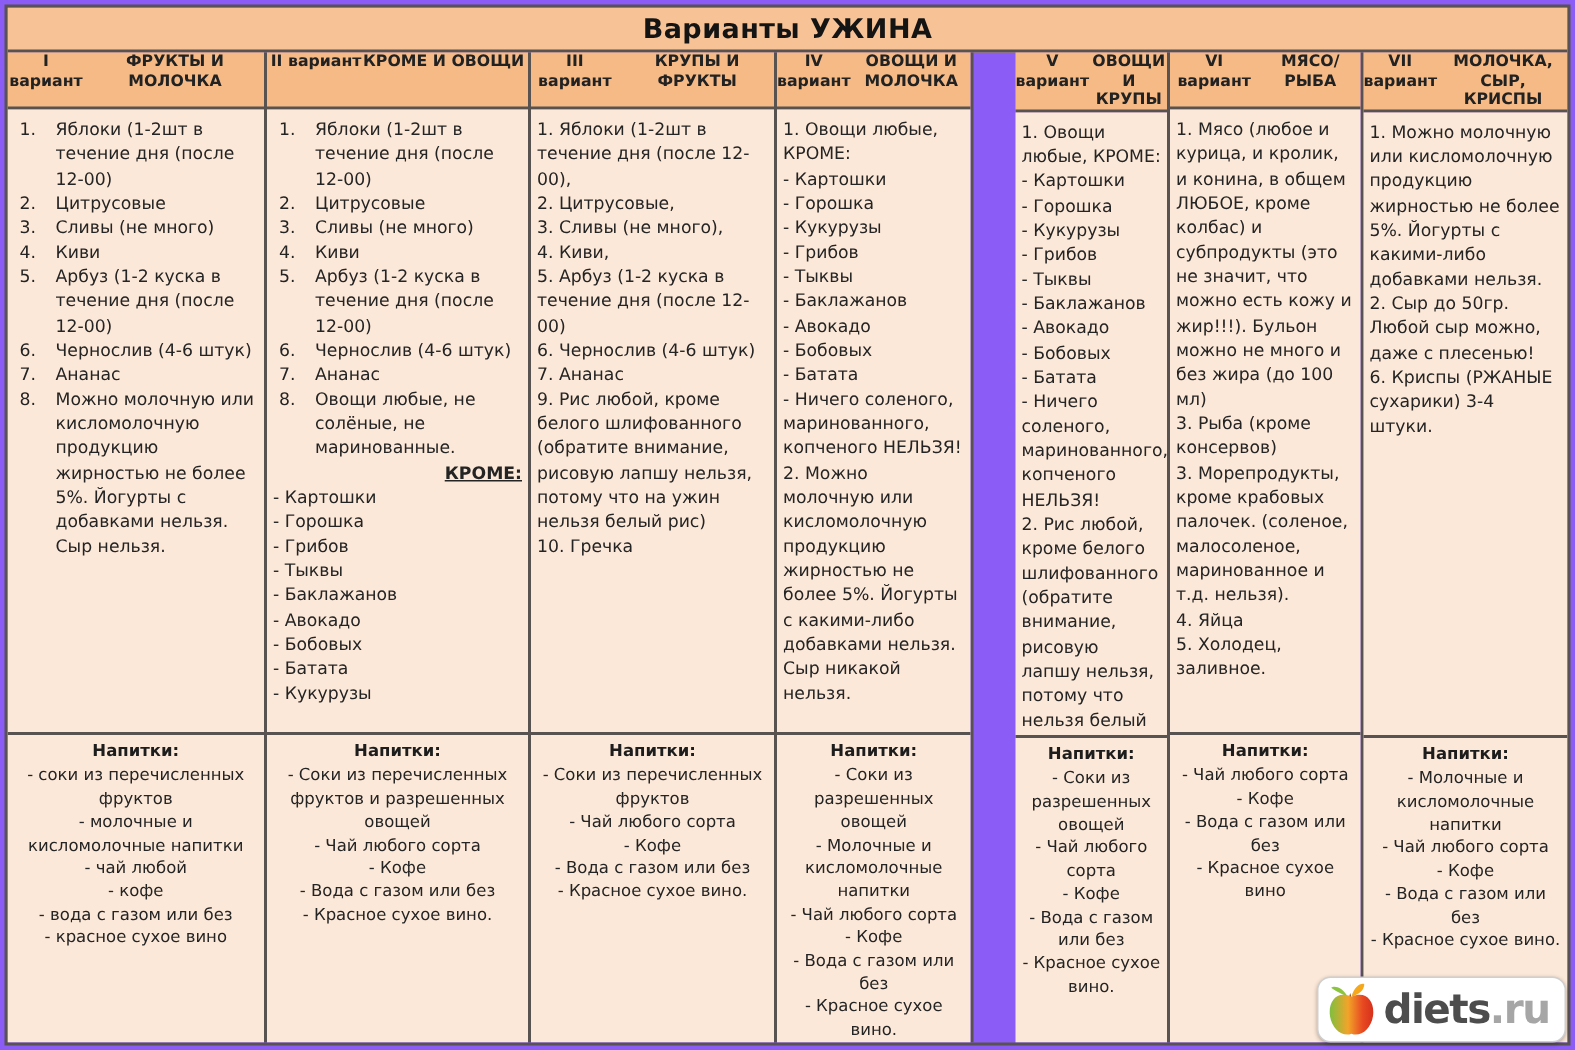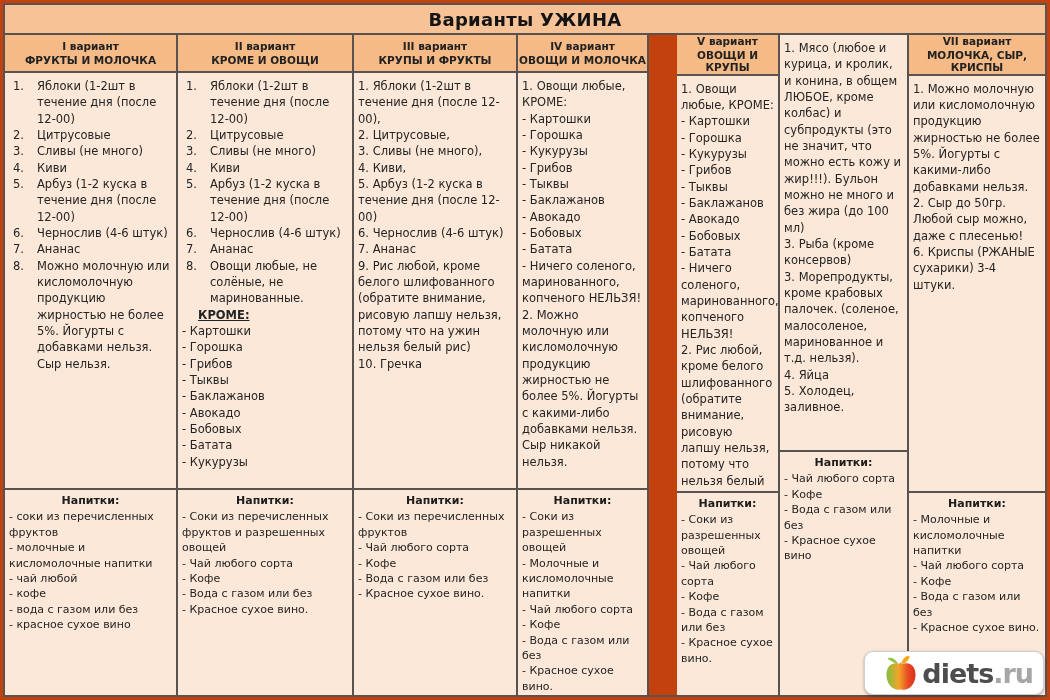--- a/index.html
+++ b/index.html
@@ -1,18 +1,18 @@
 <!DOCTYPE html>
 <html><head>
 <meta charset="utf-8">
 <style>
   html,body { margin:0; padding:0; background:#ffffff; }
   .page {
     position:relative; width:1050px; height:700px; box-sizing:border-box;
-    background:#c2410c; padding:3px;
+    background:#8b5cf6; padding:3px;
     font-family:"DejaVu Sans", sans-serif;
   }
   .table {
     width:100%; height:100%; box-sizing:border-box;
     border:2px solid #585250; display:flex; flex-direction:column; overflow:hidden;
   }
   .title-row {
     flex:0 0 30px; box-sizing:border-box; border-bottom:2px solid #585250;
     background:#f7c295; display:flex; align-items:center; justify-content:center;
     font-weight:bold; font-size:18px; color:#141414; letter-spacing:.3px;
@@ -23,43 +23,43 @@
   .col:nth-child(1){ flex:0 0 173px; }
   .col:nth-child(2){ flex:0 0 176px; }
   .col:nth-child(3){ flex:0 0 164px; }
   .col:nth-child(4){ flex:0 0 131px; }
   .col:nth-child(5){ flex:0 0 131px;padding-left:28px; }
   .col:nth-child(6){ flex:0 0 129px; }
   .col:nth-child(7){ flex:1; }
   .col-header {
     flex:0 0 38px; box-sizing:border-box; border-bottom:2px solid #585250;
     background:#f5ba86; text-align:center;
-    display:flex; flex-direction:column; justify-content:center; gap:1px;
+    display:flex; flex-direction:row; justify-content:center; gap:1px;
   }
   .variant, .category { font-size:10.5px; font-weight:bold; color:#222; line-height:1.2; }
   .col-body {
     flex:0 0 417px; box-sizing:border-box; border-bottom:2px solid #585250;
     background:#fce8d8; padding:5px 4px 0 4px; overflow:hidden;
     font-size:11.5px; line-height:1.42; color:#242424;
   }
   .col-drinks {
     flex:1; background:#fce8d8; padding:3px 4px 0 4px; overflow:hidden;
     font-size:11px; line-height:1.4; color:#242424;
   }
   .item { margin:0; }
   .item.num { display:flex; padding-left:4px; }
   .item.num .marker { flex:0 0 24px; }
   .item.num .txt { flex:1; min-width:0; }
-  .item.kr { font-weight:bold; text-decoration:underline; margin-left:16px; }
+  .item.kr { font-weight:bold; text-decoration:underline; margin-left:30px;text-align:right; }
   .drinks-title { text-align:center; font-weight:bold; font-size:11px; margin-bottom:1px; color:#1d1d1d; }
-  .drink { margin:0; }
+  .drink { margin:0;text-align:center; }
   .logo-badge {
     position:absolute; right:6px; bottom:5px; z-index:5;
     background:#ffffff; border:1px solid #cfcfcf; border-radius:9px;
-    padding:2px 10px 2px 19px; display:flex; align-items:center; gap:4px;
+    padding:2px 10px 2px 5px; display:flex; align-items:center; gap:4px;
     box-shadow:0 1px 3px rgba(0,0,0,.3);
   }
   .logo-text   { font-size:27px; font-weight:bold; color:#4d4d4d; letter-spacing:-1px; }
   .logo-suffix { font-size:27px; font-weight:bold; color:#a6a6a6; letter-spacing:-1px; }
 </style>
 </head>
 <body>
 
 <div class="page">
   <div class="table">
@@ -264,20 +264,24 @@
               <div class="drink">- Соки из разрешенных овощей</div>
               <div class="drink">- Чай любого сорта</div>
               <div class="drink">- Кофе</div>
               <div class="drink">- Вода с газом или без</div>
               <div class="drink">- Красное сухое вино.</div>
             </div>
     </div>
   </div>
 
   <div class="col">
+    <div class="col-header">
+      <div class="variant">VI вариант</div>
+      <div class="category">МЯСО/РЫБА</div>
+    </div>
     <div class="col-body">
             <div class="item p">1. Мясо (любое и курица, и кролик, и конина, в общем ЛЮБОЕ, кроме колбас) и субпродукты (это не значит, что можно есть кожу и жир!!!). Бульон можно не много и без жира (до 100 мл)</div>
             <div class="item p">3. Рыба (кроме консервов)</div>
             <div class="item p">3. Морепродукты, кроме крабовых палочек. (соленое, малосоленое, маринованное и т.д. нельзя).</div>
             <div class="item p">4. Яйца</div>
             <div class="item p">5. Холодец, заливное.</div>
           </div>
     <div class="col-drinks">
       <div class="drinks-title">Напитки:</div>
       <div class="drinks-list">

